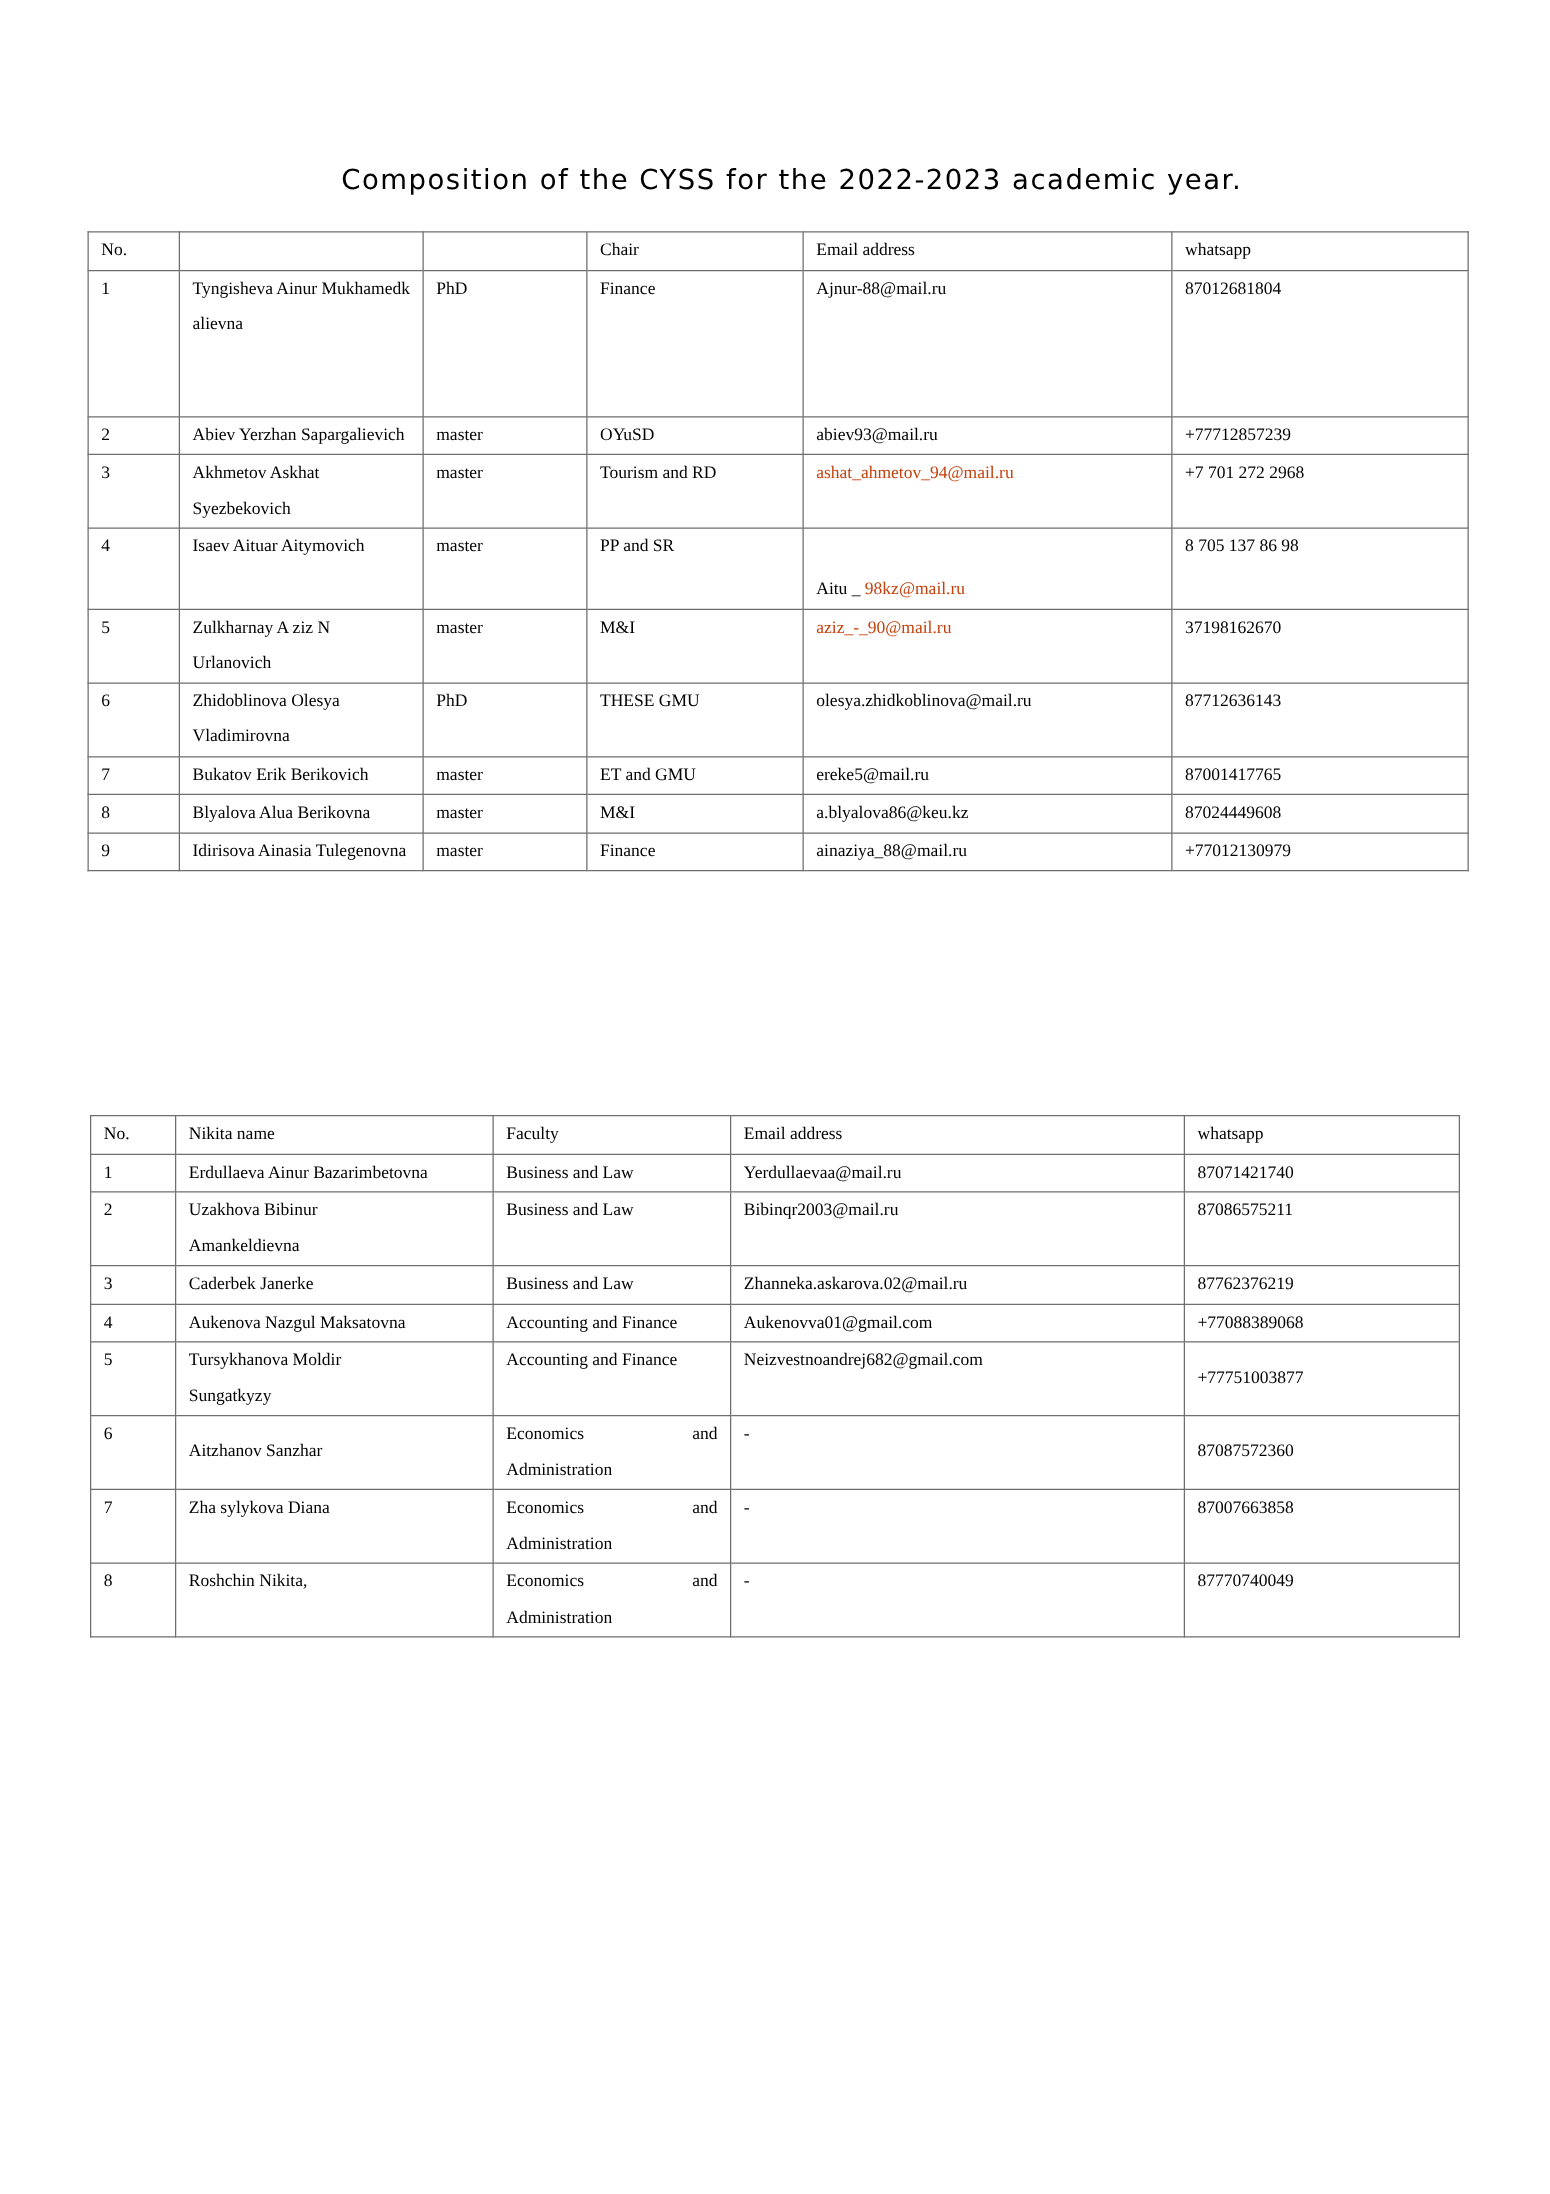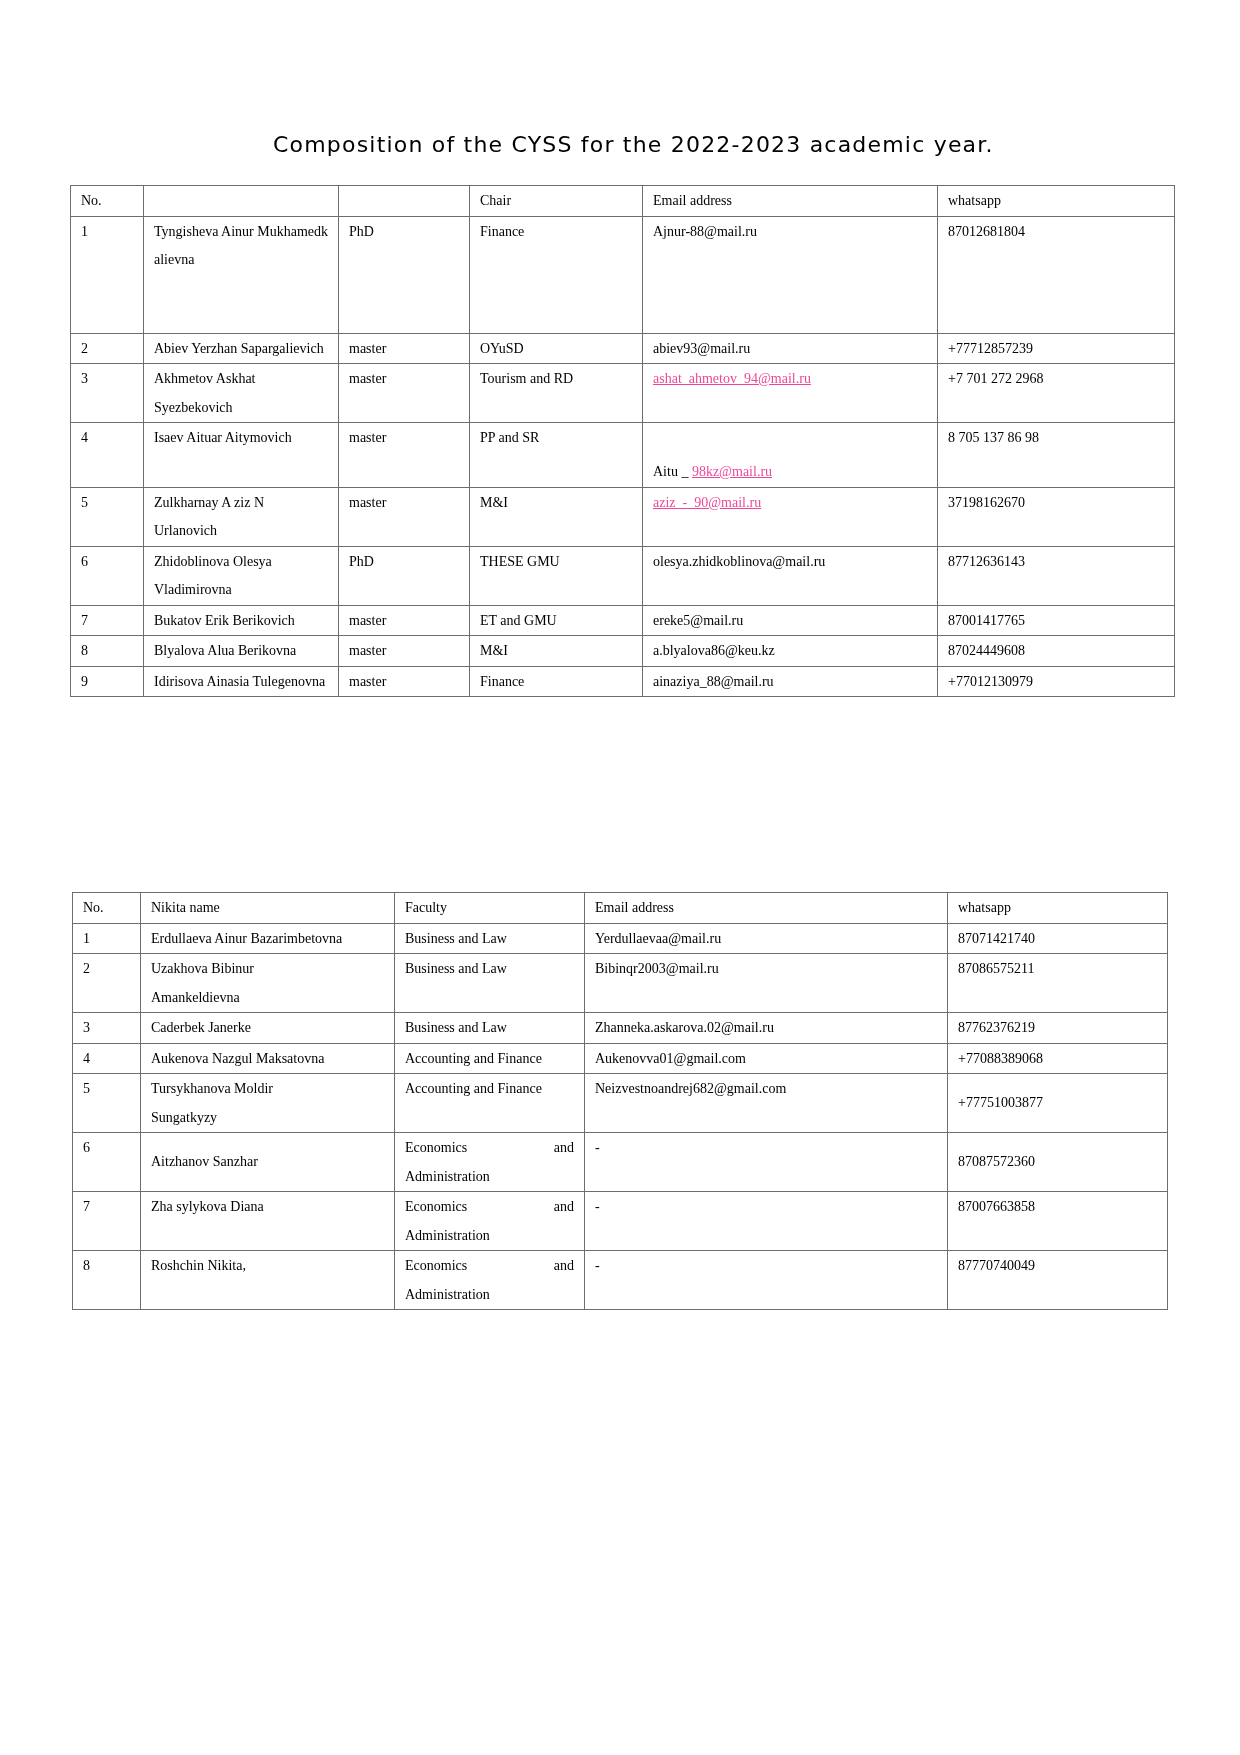--- a/index.html
+++ b/index.html
@@ -13,21 +13,21 @@
     position: absolute; border-collapse: collapse; table-layout: fixed;
     font-family: "Liberation Serif", serif; font-size: 14px; color: #000; margin-top: 12px;
   }
   td {
     border: 1.5px solid #6e6e6e; vertical-align: top;
     padding: 1px 10px 0 10px; line-height: 28.5px; word-wrap: break-word;
   }
   td.just { text-align: justify; text-align-last: left; }
   #staff-table { left: 70px; top: 173px; width: 1104px; }
   #student-table { left: 72px; top: 880px; width: 1095px; }
-  a.link { color: #ec4899; text-decoration: underline; }
+  a.link { color: #c2410c; }
   .mid { vertical-align: middle; }
   .pad-top { padding-top: 35px; }
 </style>
 </head>
 <body>
 
 <div class="page-title">Composition of the CYSS for the 2022-2023 academic year.</div>
 
 <table id="staff-table">
   <colgroup>

